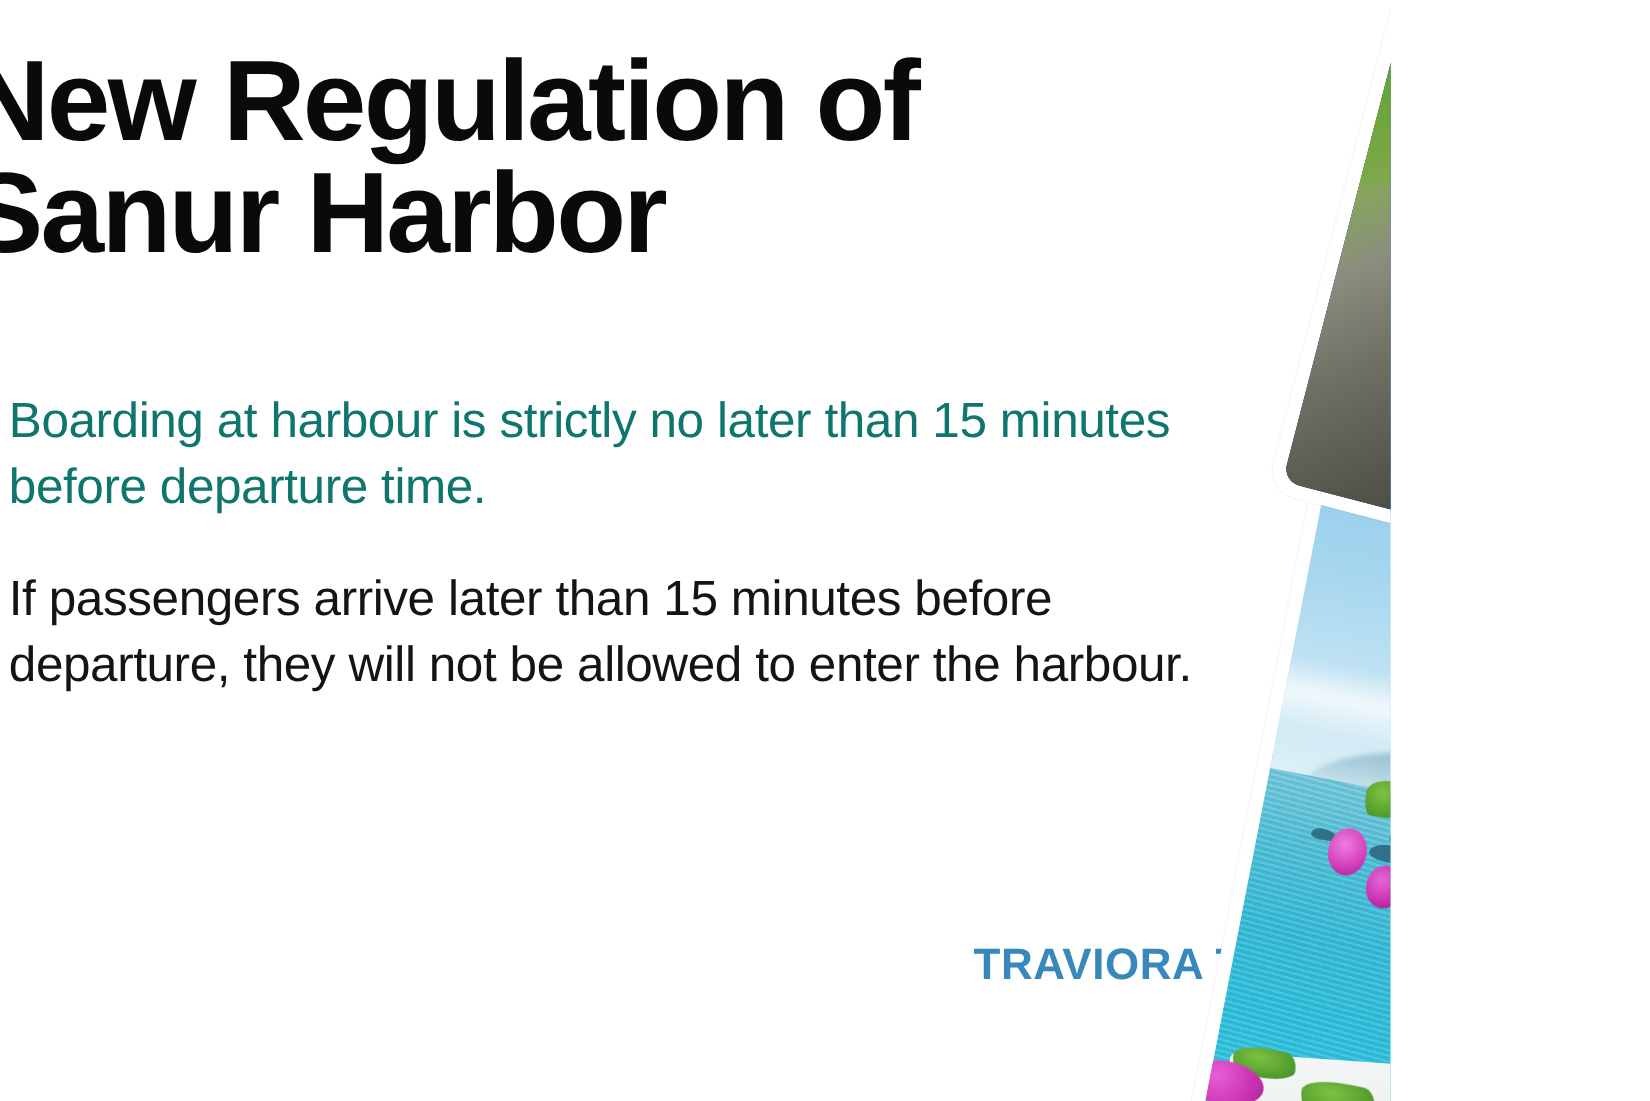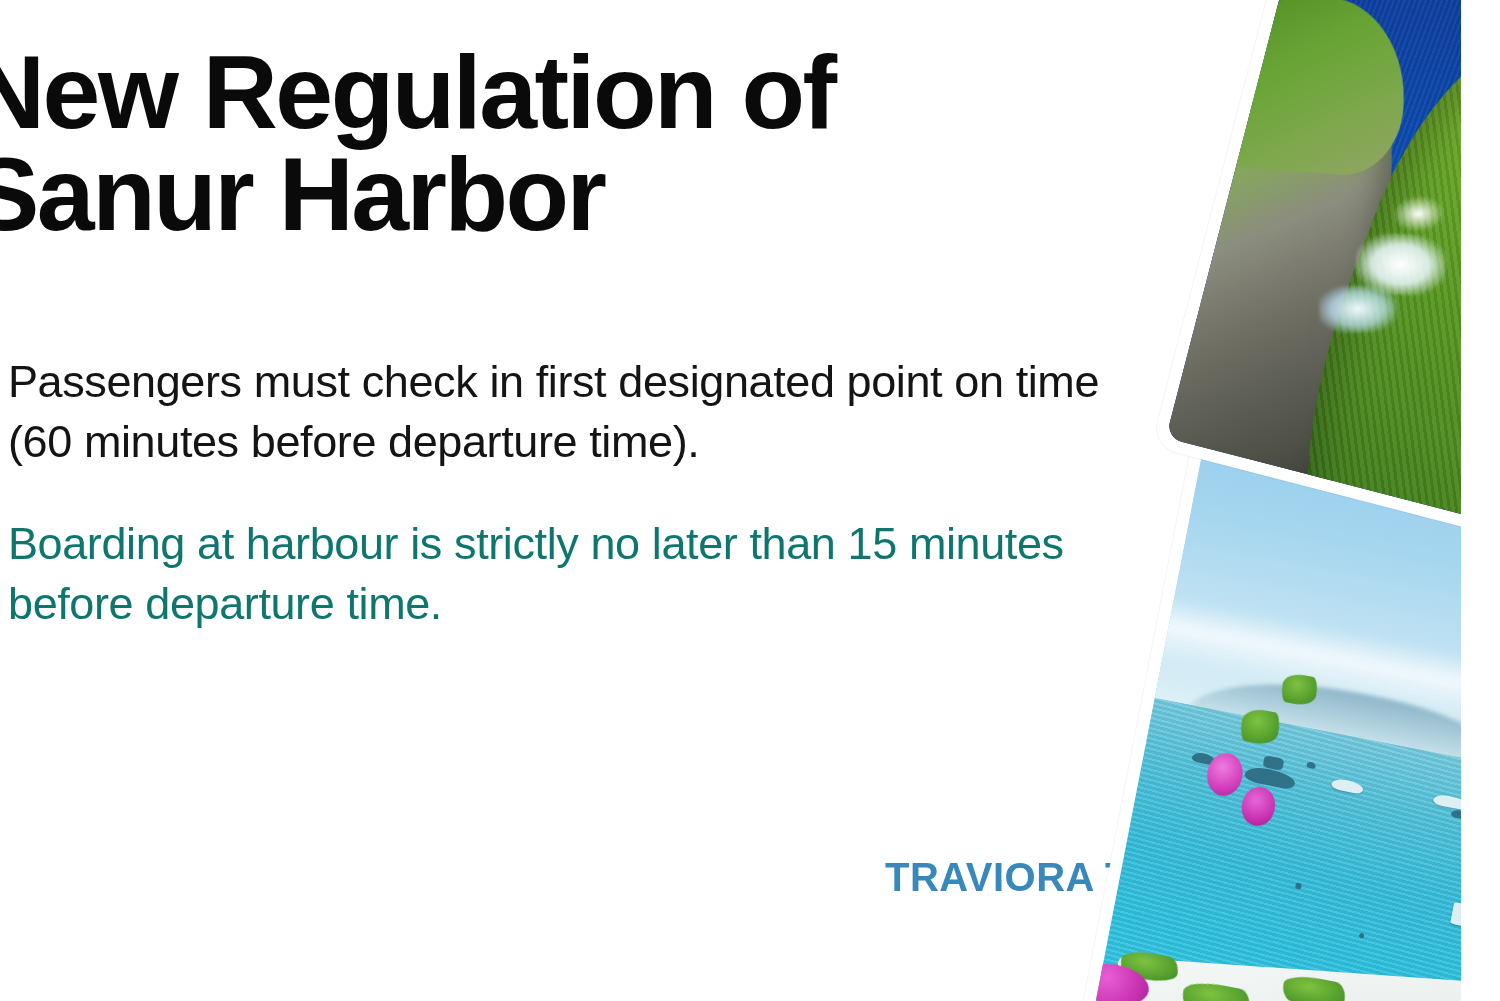--- a/index.html
+++ b/index.html
@@ -3,21 +3,21 @@
 <meta charset="utf-8">
 <title>New Regulation of Sanur Harbor</title>
 <style>
   html, body {
     margin: 0;
     padding: 0;
     background: #ffffff;
   }
   #slide {
     position: relative;
-    width: 1461px;
+    width: 1264px;
     height: 1001px;
     background: #ffffff;
     overflow: hidden;
     font-family: "Liberation Sans", sans-serif;
   }
 
   
   .text-col {
     position: absolute;
     left: -30px;
@@ -301,22 +301,22 @@
 <body>
 
 <div id="slide" style="background: rgb(255, 255, 255);">
 
   <div class="text-col">
 
     <div class="title" style="color: rgb(10, 10, 10);">New Regulation of
 Sanur Harbor</div>
 
     <div class="body-block">
-      <p class="para" style="color: rgb(20, 20, 20);">Passengers must check in first designated point on time (60 minutes before departure time).</p>
       <p class="para" style="color: #0f766e;">Boarding at harbour is strictly no later than 15 minutes before departure time.</p>
+      <p class="para" style="color: rgb(20, 20, 20);">If passengers arrive later than 15 minutes before departure, they will not be allowed to enter the harbour.</p>
     </div>
   </div>
 
   <div class="brand" style="color: rgb(56, 136, 187);">TRAVIORA TEAM</div>
 
   <div class="dots">
     <span class="dot" style="background: rgb(56, 136, 187);"></span>
     <span class="dot" style="background: rgb(56, 136, 187);"></span>
     <span class="dot" style="background: rgb(56, 136, 187);"></span>
     <span class="dot" style="background: rgb(56, 136, 187);"></span>

